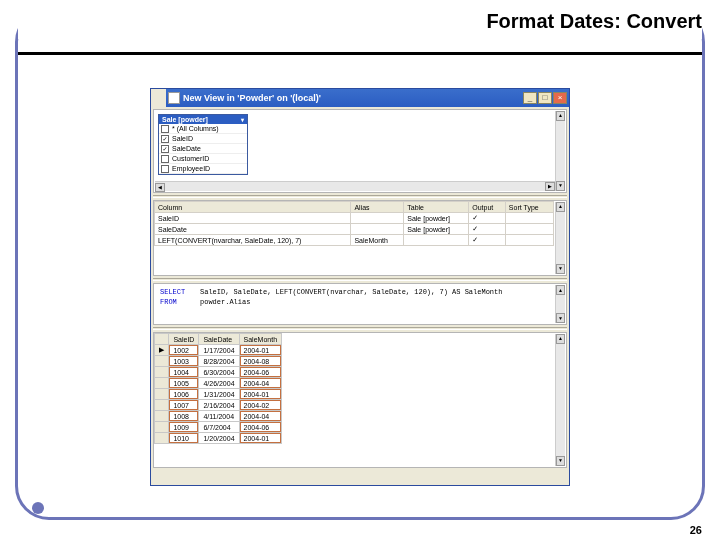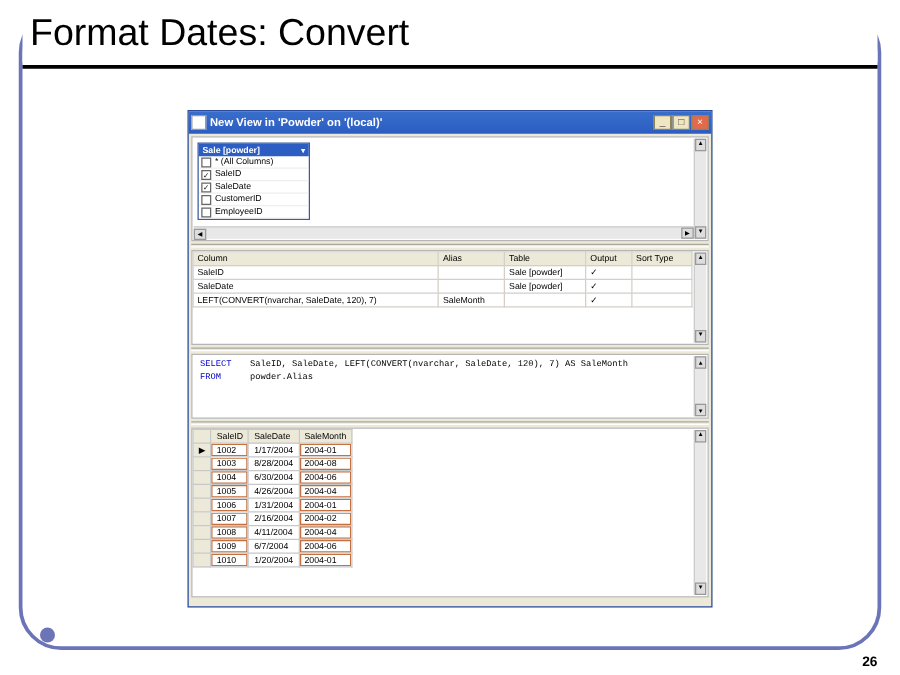--- a/index.html
+++ b/index.html
@@ -1,22 +1,22 @@
 <!DOCTYPE html>
 <html><head>
 <meta charset="utf-8">
 <style>
 * { box-sizing: border-box; margin: 0; padding: 0; }
 body { width: 720px; height: 540px; background: #fff; font-family: Arial, sans-serif; position: relative; overflow: hidden; }
 .slide-border { position: absolute; top: 8px; left: 15px; right: 15px; bottom: 20px; border: 3px solid #6c74b8; border-radius: 34px; }
 .title-wrap { position: absolute; top: 8px; left: 18px; right: 18px; background: #fff; padding: 2px 0 6px 6px; }
-.title { font-size: 30px; color: #000; font-weight: normal; }
+.title { font-size: 20px; color: #000; font-weight: bold; text-align: right; }
 .title-rule { position: absolute; top: 52px; left: 18px; right: 18px; height: 3px; background: #000; }
 .app-window { position: absolute; top: 88px; left: 150px; width: 420px; height: 398px; background: #ece9d8; border: 1px solid #2b4b9e; font-size: 8px; }
-.titlebar { height: 18px; background: linear-gradient(#3a6ecb,#2b5dc2); display: flex; align-items: center; padding: 0 2px; color: #fff; }
+.titlebar { height: 18px; background: linear-gradient(#3a6ecb,#2b5dc2); display: flex; align-items: center; padding: 0 2px; color: #fff; margin-left: 15px; }
 .titlebar .tb-icon { width: 12px; height: 12px; background: #fff; border: 1px solid #999; margin-right: 3px; }
 .titlebar .tb-text { flex: 1; font-size: 9px; font-weight: bold; }
 .tb-btns { display: flex; gap: 1px; }
 .tb-btn { width: 14px; height: 12px; background: #f0e6c2; border: 1px solid #8a8560; font-size: 8px; text-align: center; line-height: 10px; color: #444; }
 .tb-btn.close { background: #e4694b; color: #fff; }
 .pane { background: #fff; border: 1px solid #b5b5b5; position: relative; overflow: hidden; }
 .diagram-pane { height: 84px; margin: 2px; padding: 4px; }
 .table-box { width: 90px; border: 1px solid #3b5aa0; background: #fff; font-size: 7px; }
 .table-box-hdr { background: #2b5dc2; color: #fff; padding: 1px 3px; font-weight: bold; display: flex; align-items: center; }
 .table-box-hdr .caret { margin-left: auto; font-size: 6px; }
@@ -26,21 +26,21 @@
 .sbar { position: absolute; right: 1px; top: 1px; bottom: 1px; width: 10px; background: #e8e8e8; border-left: 1px solid #ccc; }
 .sbar .arr { height: 10px; background: #ddd; border: 1px solid #999; font-size: 5px; text-align: center; }
 .sbar .arr.bot { position: absolute; bottom: 0; left: 0; right: 0; }
 .hbar { position: absolute; left: 1px; right: 11px; bottom: 1px; height: 10px; background: #e8e8e8; border-top: 1px solid #ccc; }
 .hbar .harr { width: 10px; height: 9px; background: #ddd; border: 1px solid #999; display: inline-block; font-size: 5px; text-align: center; }
 .hbar .harr.right { float: right; }
 .grid-pane { height: 76px; margin: 2px; }
 .grid-table { width: calc(100% - 12px); border-collapse: collapse; font-size: 7px; }
 .grid-table th, .grid-table td { border: 1px solid #d4d0c8; padding: 1px 3px; text-align: left; height: 11px; white-space: nowrap; }
 .grid-table th { background: #ece9d8; font-weight: normal; }
-.sql-pane { height: 52px; margin: 2px; padding: 3px 6px; font-family: "Courier New", monospace; font-size: 7px; line-height: 10px; }
+.sql-pane { height: 42px; margin: 2px; padding: 3px 6px; font-family: "Courier New", monospace; font-size: 7px; line-height: 10px; }
 .sql-kw { color: #0000cc; display: inline-block; width: 40px; vertical-align: top; }
 .results-pane { height: 136px; margin: 2px; }
 .res-table { border-collapse: collapse; font-size: 7px; }
 .res-table th, .res-table td { border: 1px solid #c8c8c8; padding: 1px 4px; text-align: left; height: 11px; white-space: nowrap; }
 .res-table th { background: #ece9d8; font-weight: normal; }
 .res-table th.rowhdr, .res-table td.rowhdr { background: #ece9d8; width: 14px; text-align: center; }
 .res-table .hl { background: #fff; box-shadow: inset 0 0 0 1px #c47040; }
 .splitter { height: 3px; background: #ece9d8; border-top: 1px solid #aca899; border-bottom: 1px solid #fff; margin: 0 2px; cursor: row-resize; }
 .slide-num { position: absolute; bottom: 4px; right: 18px; font-size: 11px; font-weight: bold; }
 .bullet { position: absolute; left: 32px; bottom: 26px; width: 12px; height: 12px; border-radius: 50%; background: #6c74b8; }

